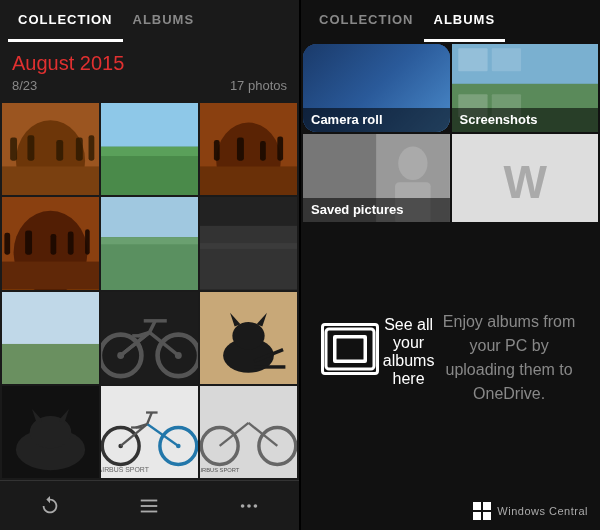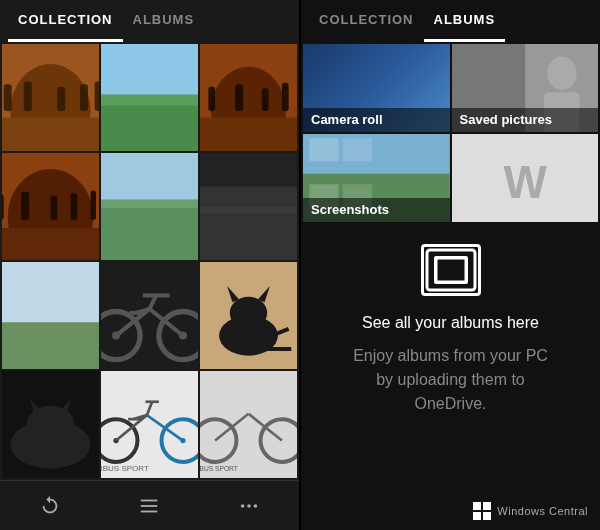--- a/index.html
+++ b/index.html
@@ -154,41 +154,42 @@
       right: 0;
       background: rgba(0,0,0,0.55);
       color: #fff;
       font-size: 13px;
       font-weight: 600;
       padding: 4px 8px 5px;
     }
 
     .album-camera {
       background: linear-gradient(135deg, #2a4a7a 0%, #3a6aaa 40%, #5a8aca 70%, #7aaccf 100%);
+      border-radius: 14px;
     }
     .album-camera::before {
       content: '';
       position: absolute;
       top: 0; left: 0; right: 0; bottom: 0;
       background:
         linear-gradient(135deg, #1a3a6a 0%, #2a5a9a 50%, #4a8aca 100%);
     }
 
     .album-saved {
       background: linear-gradient(135deg, #888 0%, #aaa 50%, #ccc 100%);
     }
 
     .album-screenshots {
       background: linear-gradient(135deg, #4a7a4a 0%, #6a9a6a 50%, #8aba8a 100%);
     }
 
     .onedrive-section {
       flex: 1;
       display: flex;
-      flex-direction: column;
+      flex-direction: row;
       align-items: center;
       padding: 20px;
       text-align: center;
     }
 
     .onedrive-icon {
       width: 60px;
       height: 52px;
       border: 3px solid #fff;
       border-radius: 4px;
@@ -262,20 +263,27 @@
 
   <div class="tab-bar">
     <div class="tab-item active">
       <span>COLLECTION</span>
     </div>
     <div class="tab-item inactive">
       <span>ALBUMS</span>
     </div>
   </div>
 
+  <div class="date-header">
+    <div class="date-title">August 2015</div>
+    <div class="date-sub">
+      <span>8/23</span>
+      <span>17 photos</span>
+    </div>
+  </div>
 
   <div class="photo-grid">
 
     <div class="photo-cell photo-tunnel">
       <svg viewBox="0 0 100 80" preserveAspectRatio="xMidYMid slice">
         <rect width="100" height="80" fill="#9B5520"></rect>
         <ellipse cx="50" cy="50" rx="30" ry="35" fill="#5a2a00" opacity="0.7"></ellipse>
         <rect x="0" y="55" width="100" height="25" fill="#7a4010"></rect>
 
         <rect x="15" y="30" width="6" height="20" rx="2" fill="#2a1800" opacity="0.8"></rect>
@@ -465,44 +473,44 @@
         <rect x="6" y="6" width="11" height="9" fill="#3c3b6e"></rect>
 
         <rect x="38" y="6" width="30" height="20" fill="#3a7aaa" rx="1"></rect>
         <rect x="72" y="6" width="30" height="20" fill="#4a8aba" rx="1"></rect>
         <rect x="6" y="30" width="30" height="20" fill="#2a6090" rx="1"></rect>
         <rect x="40" y="30" width="60" height="50" fill="#5a9aca" opacity="0.5"></rect>
       </svg>
       <div class="album-label">Camera roll</div>
     </div>
 
+    <div class="album-thumb album-screenshots">
+      <svg width="100%" height="100%" viewBox="0 0 140 88" preserveAspectRatio="xMidYMid slice">
+        <rect width="140" height="88" fill="#4a7a4a"></rect>
+        <rect x="0" y="40" width="140" height="48" fill="#5a8a5a"></rect>
+        <rect width="140" height="40" fill="#7ab0d0"></rect>
+
+        <rect x="6" y="6" width="28" height="22" fill="rgba(255,255,255,0.2)" rx="1"></rect>
+        <rect x="38" y="6" width="28" height="22" fill="rgba(255,255,255,0.15)" rx="1"></rect>
+        <rect x="6" y="50" width="28" height="22" fill="rgba(255,255,255,0.2)" rx="1"></rect>
+        <rect x="38" y="50" width="28" height="22" fill="rgba(255,255,255,0.15)" rx="1"></rect>
+      </svg>
+      <div class="album-label">Screenshots</div>
+    </div>
+
     <div class="album-thumb album-saved">
       <svg width="100%" height="100%" viewBox="0 0 140 88" preserveAspectRatio="xMidYMid slice">
         <rect width="140" height="88" fill="#888"></rect>
         <rect x="0" y="0" width="70" height="88" fill="#777"></rect>
         <rect x="70" y="0" width="70" height="88" fill="#999"></rect>
 
         <ellipse cx="105" cy="30" rx="14" ry="16" fill="#aaa"></ellipse>
         <rect x="88" y="48" width="34" height="40" rx="4" fill="#aaa"></rect>
       </svg>
       <div class="album-label">Saved pictures</div>
-    </div>
-
-    <div class="album-thumb album-screenshots">
-      <svg width="100%" height="100%" viewBox="0 0 140 88" preserveAspectRatio="xMidYMid slice">
-        <rect width="140" height="88" fill="#4a7a4a"></rect>
-        <rect x="0" y="40" width="140" height="48" fill="#5a8a5a"></rect>
-        <rect width="140" height="40" fill="#7ab0d0"></rect>
-
-        <rect x="6" y="6" width="28" height="22" fill="rgba(255,255,255,0.2)" rx="1"></rect>
-        <rect x="38" y="6" width="28" height="22" fill="rgba(255,255,255,0.15)" rx="1"></rect>
-        <rect x="6" y="50" width="28" height="22" fill="rgba(255,255,255,0.2)" rx="1"></rect>
-        <rect x="38" y="50" width="28" height="22" fill="rgba(255,255,255,0.15)" rx="1"></rect>
-      </svg>
-      <div class="album-label">Screenshots</div>
     </div>
 
     <div class="album-thumb" style="background:#ccc; display:flex; align-items:center; justify-content:center;">
       <svg width="100%" height="100%" viewBox="0 0 140 88" preserveAspectRatio="xMidYMid slice">
         <rect width="140" height="88" fill="#ddd"></rect>
         <text x="50%" y="58%" dominant-baseline="middle" text-anchor="middle" font-size="44" font-weight="bold" fill="#aaa">W</text>
       </svg>
     </div>
 
   </div>

